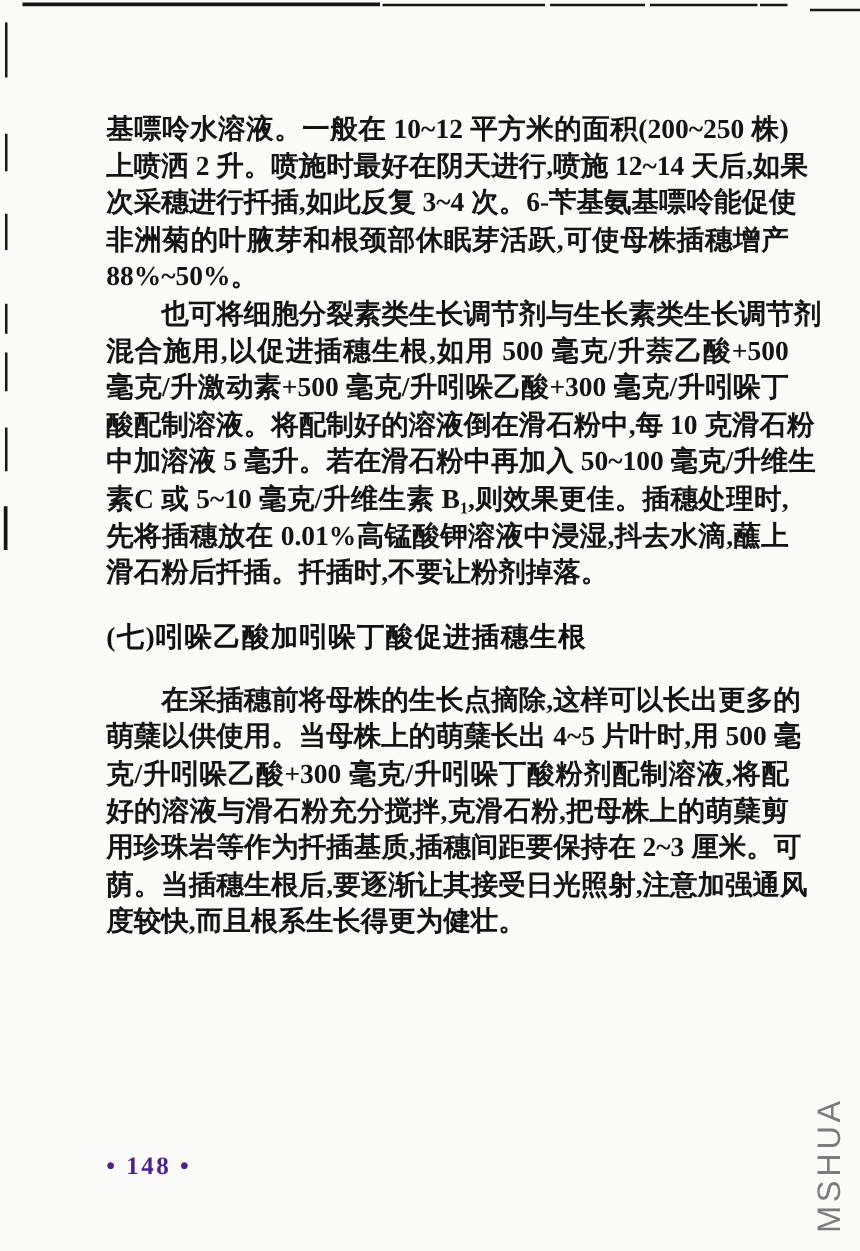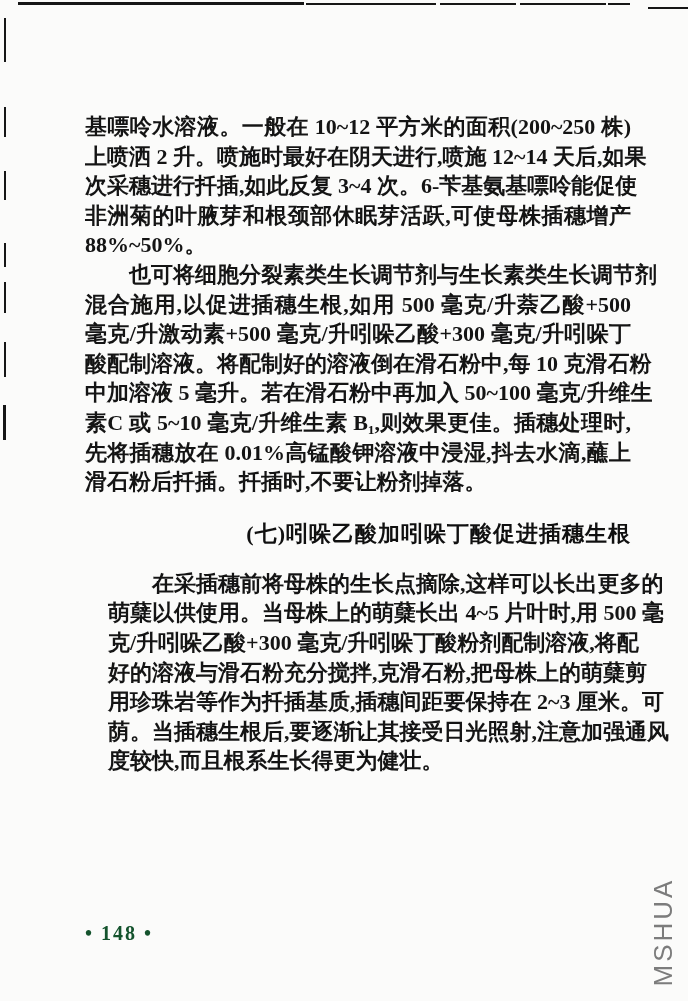--- a/index.html
+++ b/index.html
@@ -5,41 +5,41 @@
   html,body{margin:0;padding:0;background:#e9e9e9;}
   .page{
     position:relative;
     width:688px;height:1001px;
     background:#fbfbfa;
     overflow:hidden;
     font-family:"Liberation Serif","DejaVu Serif",serif;
   }
   
   .textcol{
-    position:absolute;left:85px;top:112px;width:546px;
+    position:absolute;left:85px;top:88px;width:546px;
     color:#141414;
   }
   .line{
     height:29.6px;line-height:29.6px;
     font-size:22px;font-weight:600;
     text-align:justify;text-align-last:justify;
     white-space:nowrap;
   }
   .line.lastline{text-align-last:left;}
   .line.indent{text-indent:2em;}
   .heading{
     margin-top:22px;height:30px;line-height:30px;
-    font-size:22px;font-weight:800;text-align:right;
+    font-size:22px;font-weight:800;text-align:left;
     color:#101010;letter-spacing:1px;
   }
-  .para3{margin-top:20px;margin-left:23px;}
+  .para3{margin-top:20px;}
   
   .pagenum{
     position:absolute;left:85px;top:922px;
-    font-size:20px;font-weight:600;color:#14532d;
+    font-size:20px;font-weight:600;color:#4c1d95;
     letter-spacing:2px;
   }
   
   .watermark{
     position:absolute;left:608px;top:917px;width:110px;height:30px;
     transform:rotate(-90deg);transform-origin:center;
     font-family:"Liberation Sans","DejaVu Sans",sans-serif;
     font-size:26px;color:#7c7c7c;letter-spacing:3px;
     text-align:center;line-height:30px;
   }

